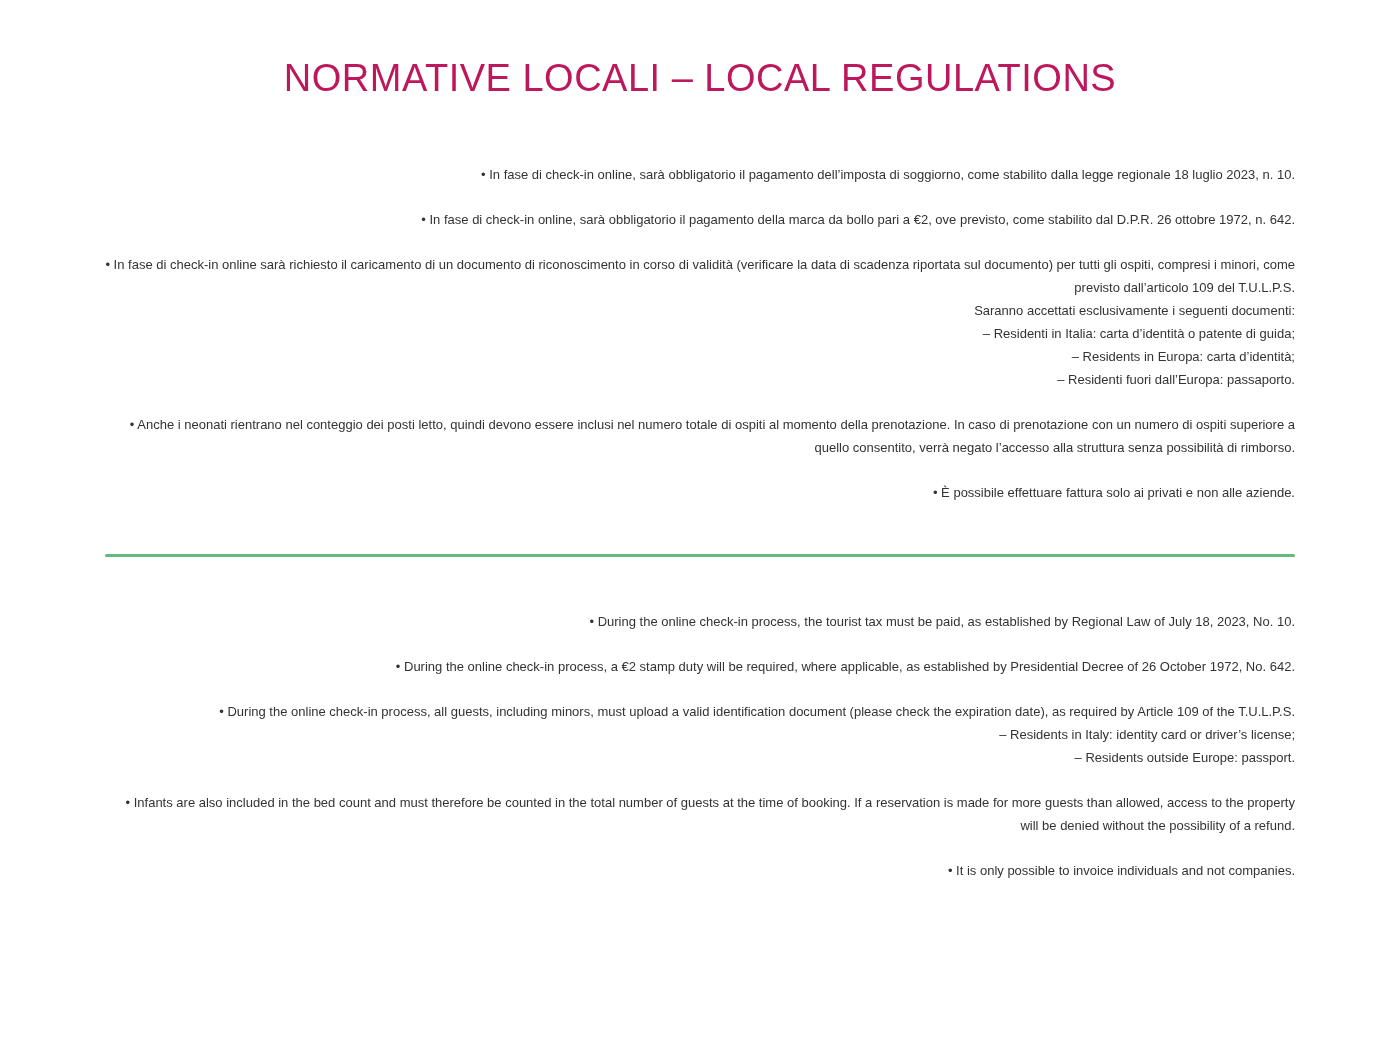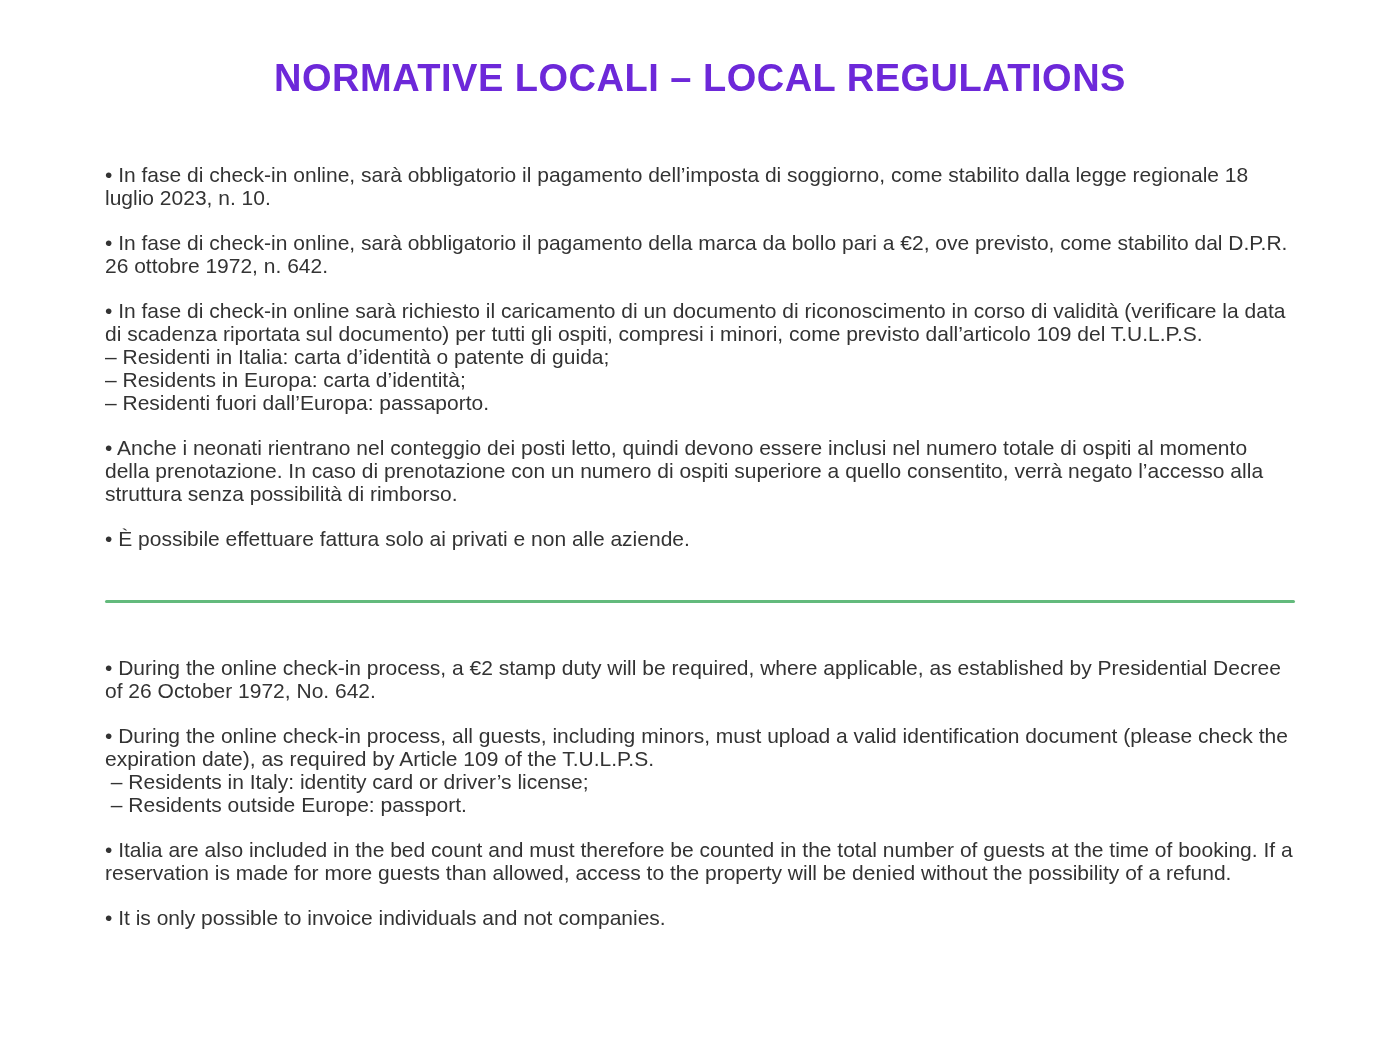--- a/index.html
+++ b/index.html
@@ -15,37 +15,38 @@
     overflow: hidden;
   }
   .page {
     box-sizing: border-box;
     width: 1400px;
     padding: 0 105px;
   }
   .title {
     margin: 55px 0 0 0;
     text-align: center;
-    color: #6d28d9;
+    color: #be185d;
     font-size: 38px;
-    font-weight: 700;
+    font-weight: 400;
     letter-spacing: 0.5px;
     line-height: 46px;
   }
   .content {
     margin-top: 62px;
   }
   .para {
     margin: 0 0 22px 0;
   }
   .line {
-    font-size: 21px;
+    font-size: 13px;
     line-height: 23px;
     white-space: pre-wrap;
     color: #333333;
+    text-align: right;
   }
   .divider {
     height: 3px;
     background: #63ba7c;
     border-radius: 2px;
     margin: 50px 0 53px 0;
   }
 </style>
 </head>
 <body>
@@ -59,52 +60,56 @@
     <div class="para">
       <div class="line">• In fase di check-in online, sarà obbligatorio il pagamento dell’imposta di soggiorno, come stabilito dalla legge regionale 18 luglio 2023, n. 10.</div>
     </div>
 
     <div class="para">
       <div class="line">• In fase di check-in online, sarà obbligatorio il pagamento della marca da bollo pari a €2, ove previsto, come stabilito dal D.P.R. 26 ottobre 1972, n. 642.</div>
     </div>
 
     <div class="para">
       <div class="line">• In fase di check-in online sarà richiesto il caricamento di un documento di riconoscimento in corso di validità (verificare la data di scadenza riportata sul documento) per tutti gli ospiti, compresi i minori, come previsto dall’articolo 109 del T.U.L.P.S.</div>
+      <div class="line">Saranno accettati esclusivamente i seguenti documenti:</div>
       <div class="line">– Residenti in Italia: carta d’identità o patente di guida;</div>
       <div class="line">– Residents in Europa: carta d’identità;</div>
       <div class="line">– Residenti fuori dall’Europa: passaporto.</div>
     </div>
 
     <div class="para">
       <div class="line">• Anche i neonati rientrano nel conteggio dei posti letto, quindi devono essere inclusi nel numero totale di ospiti al momento della prenotazione. In caso di prenotazione con un numero di ospiti superiore a quello consentito, verrà negato l’accesso alla struttura senza possibilità di rimborso.</div>
     </div>
 
     <div class="para">
       <div class="line">• È possibile effettuare fattura solo ai privati e non alle aziende.</div>
     </div>
 
   </div>
 
   <div class="divider"></div>
 
   <div class="content-en">
 
+    <div class="para">
+      <div class="line">• During the online check-in process, the tourist tax must be paid, as established by Regional Law of July 18, 2023, No. 10.</div>
+    </div>
 
     <div class="para">
       <div class="line">• During the online check-in process, a €2 stamp duty will be required, where applicable, as established by Presidential Decree of 26 October 1972, No. 642.</div>
     </div>
 
     <div class="para">
       <div class="line">• During the online check-in process, all guests, including minors, must upload a valid identification document (please check the expiration date), as required by Article 109 of the T.U.L.P.S.</div>
       <div class="line"> – Residents in Italy: identity card or driver’s license;</div>
       <div class="line"> – Residents outside Europe: passport.</div>
     </div>
 
     <div class="para">
-      <div class="line">• Italia are also included in the bed count and must therefore be counted in the total number of guests at the time of booking. If a reservation is made for more guests than allowed, access to the property will be denied without the possibility of a refund.</div>
+      <div class="line">• Infants are also included in the bed count and must therefore be counted in the total number of guests at the time of booking. If a reservation is made for more guests than allowed, access to the property will be denied without the possibility of a refund.</div>
     </div>
 
     <div class="para">
       <div class="line">• It is only possible to invoice individuals and not companies.</div>
     </div>
 
   </div>
 
 </div>
 

